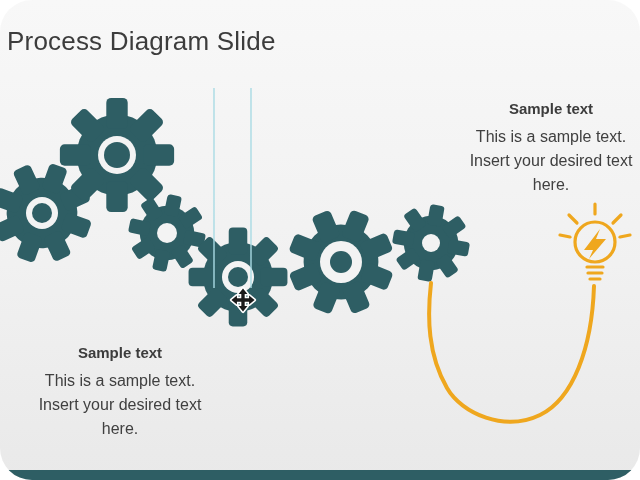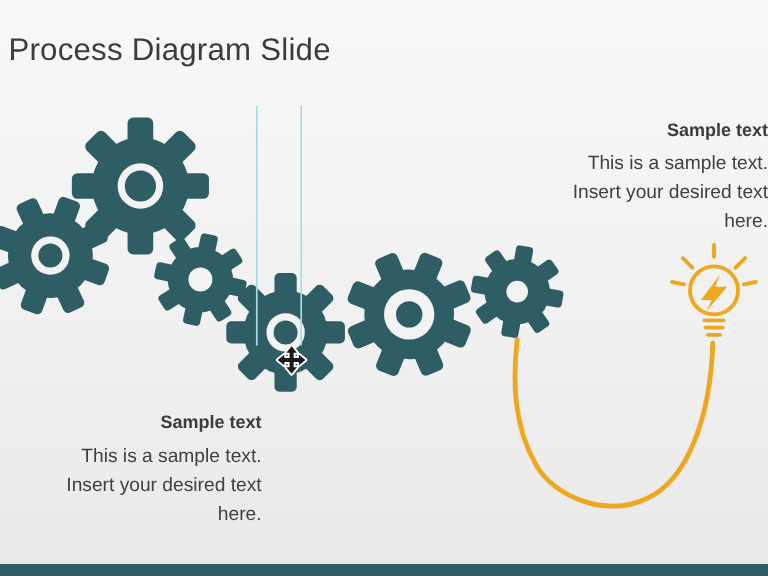--- a/index.html
+++ b/index.html
@@ -1,35 +1,36 @@
 <!DOCTYPE html>
 <html style="--gear-teal: #2E5E64; --accent-yellow: #EFA71E; --guide-blue: #A9DBE4; --title-text: #3C3C3C; --body-text: #404040; --slide-background: #F2F2F2; --footer-bar: #2E5E64;"><head>
 <meta charset="utf-8">
 <style>
   html,body{margin:0;padding:0;background:#fff;}
   .slide{
     position:relative;width:640px;height:480px;overflow:hidden;
     background:linear-gradient(180deg,#f8f8f8 0%,#f1f1f1 55%,#e9e9e9 100%);
     font-family:"Liberation Sans", sans-serif;
+    border-radius:32px;
   }
   .slide-title{
     position:absolute;left:7px;top:26px;margin:0;
     font-size:26px;font-weight:500;letter-spacing:.2px;
     color:var(--title-text,#3c3c3c);
   }
   .diagram{position:absolute;left:0;top:0;width:640px;height:480px;}
   .gear-fill{fill:var(--gear-teal,#2E5E64);}
   .hole-fill{fill:#f3f3f3;}
   .wire{stroke:var(--accent-yellow,#EFA71E);stroke-width:4;fill:none;stroke-linecap:round;}
   .bulb-stroke{stroke:var(--accent-yellow,#EFA71E);stroke-width:3.2;fill:none;stroke-linecap:round;}
   .bolt-fill{fill:var(--accent-yellow,#EFA71E);}
   .guide{stroke:var(--guide-blue,#A9DBE4);stroke-width:1.4;}
   .cursor-halo{fill:#ffffff;stroke:#ffffff;stroke-width:3;stroke-linejoin:round;}
   .cursor-body{fill:#1a1a1a;}
-  .callout{position:absolute;text-align:right;color:var(--body-text,#404040);}
+  .callout{position:absolute;text-align:center;color:var(--body-text,#404040);}
   .callout-heading{font-size:15px;font-weight:700;margin-bottom:8px;color:var(--title-text,#3a3a3a);}
   .callout-line{font-size:16px;line-height:1.5;}
   .callout-right{left:462px;top:100px;width:178px;}
   .callout-left{left:22px;top:344px;width:196px;}
   .footer-bar{
     position:absolute;left:0;bottom:0;width:100%;height:10px;
     background:var(--footer-bar,#2E5E64);
   }
 </style>
 </head>

